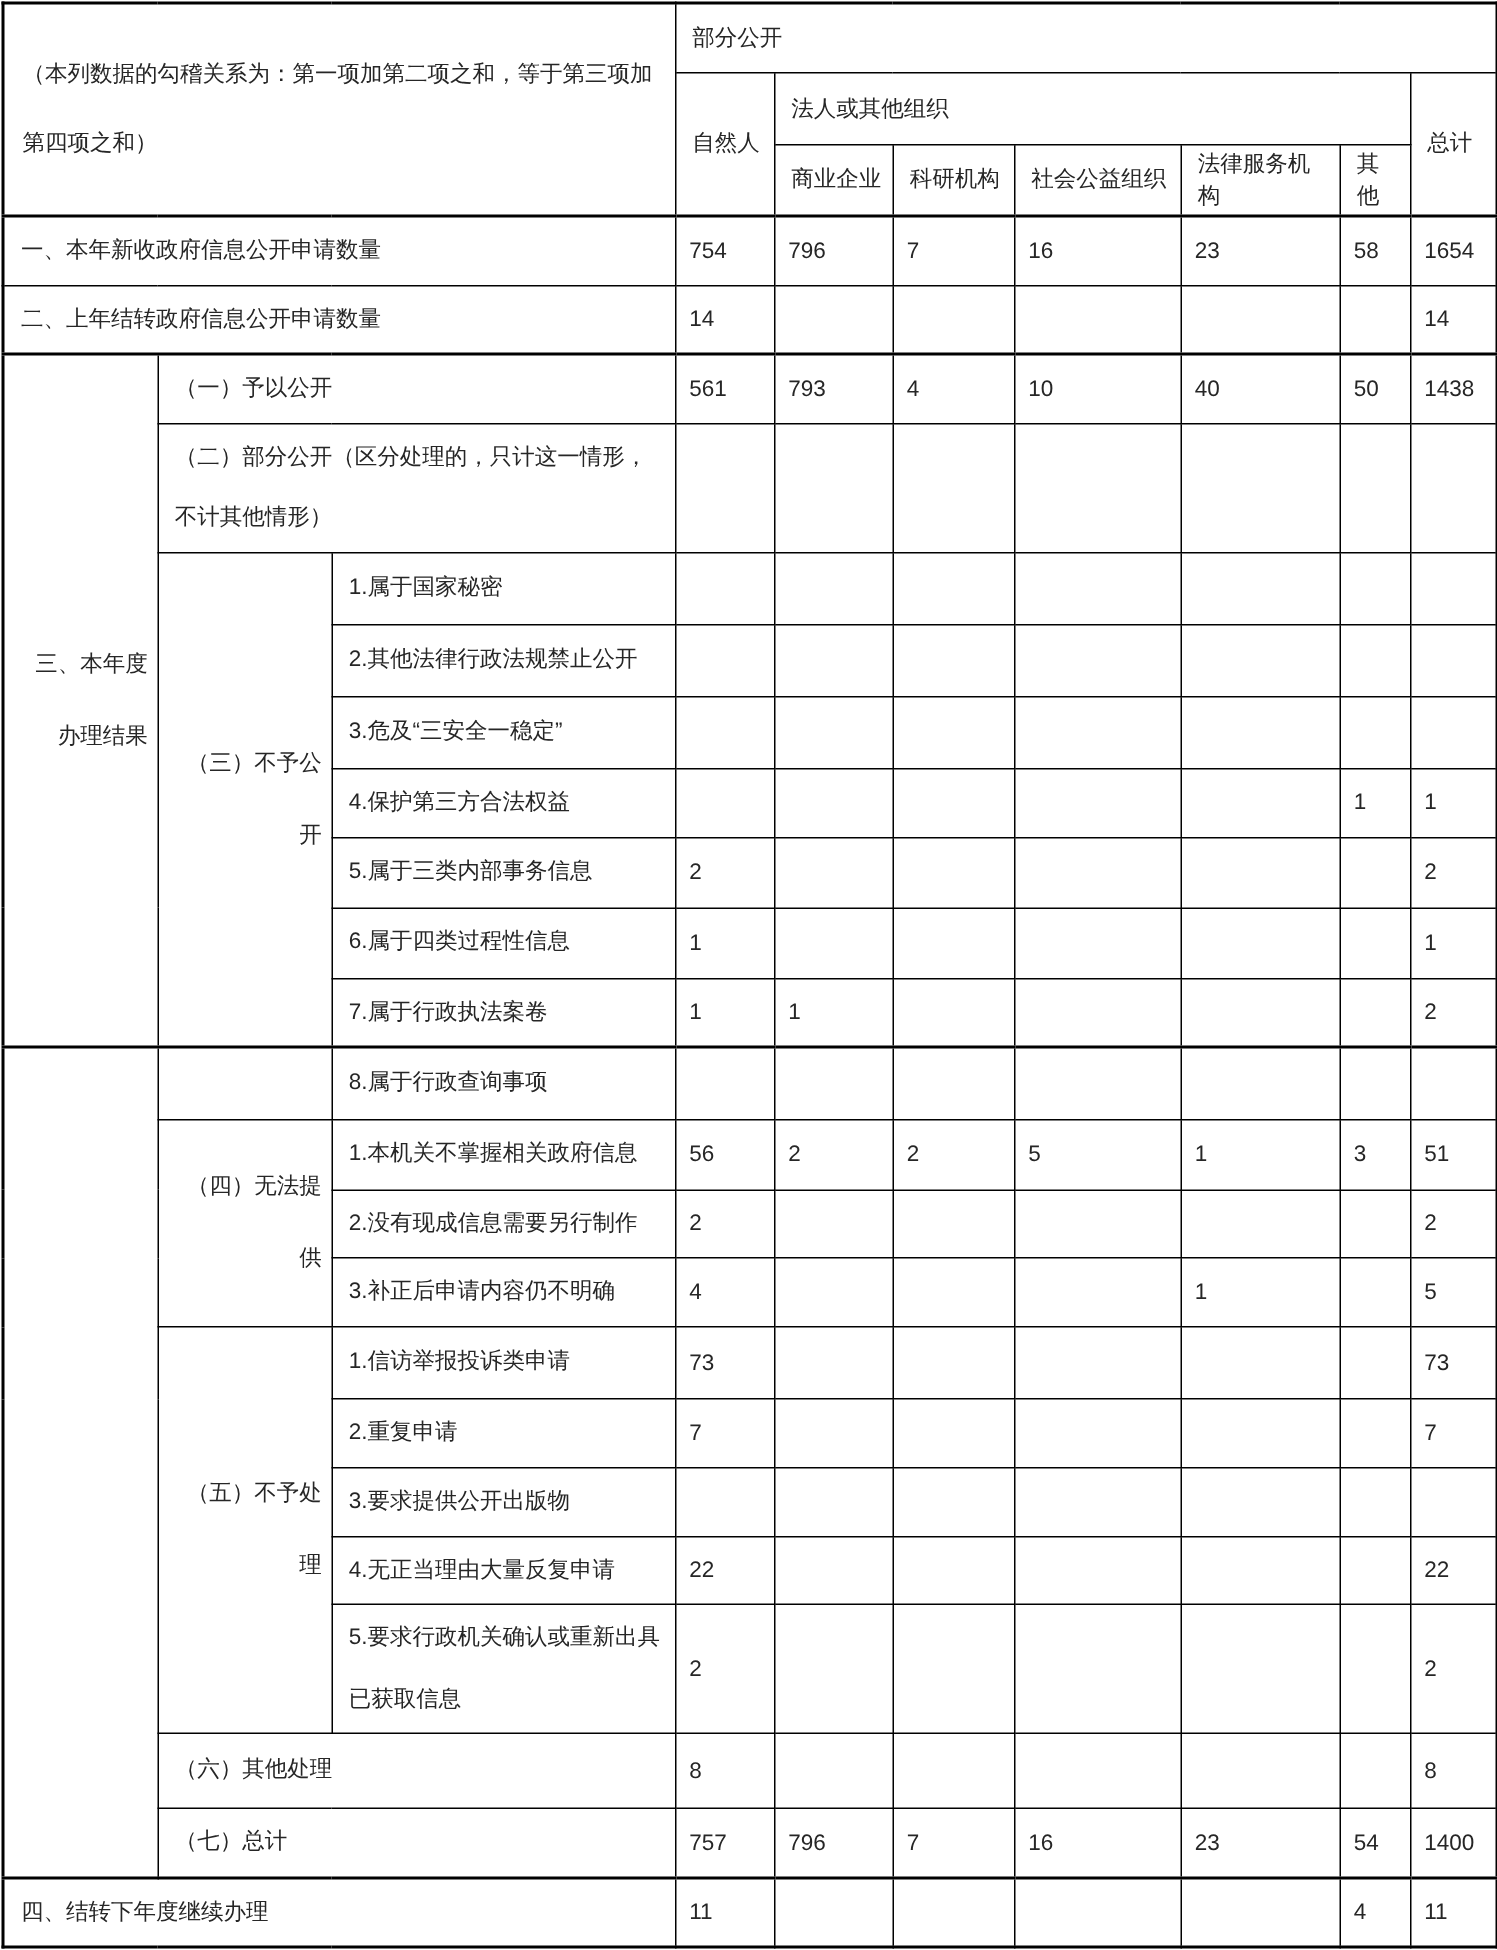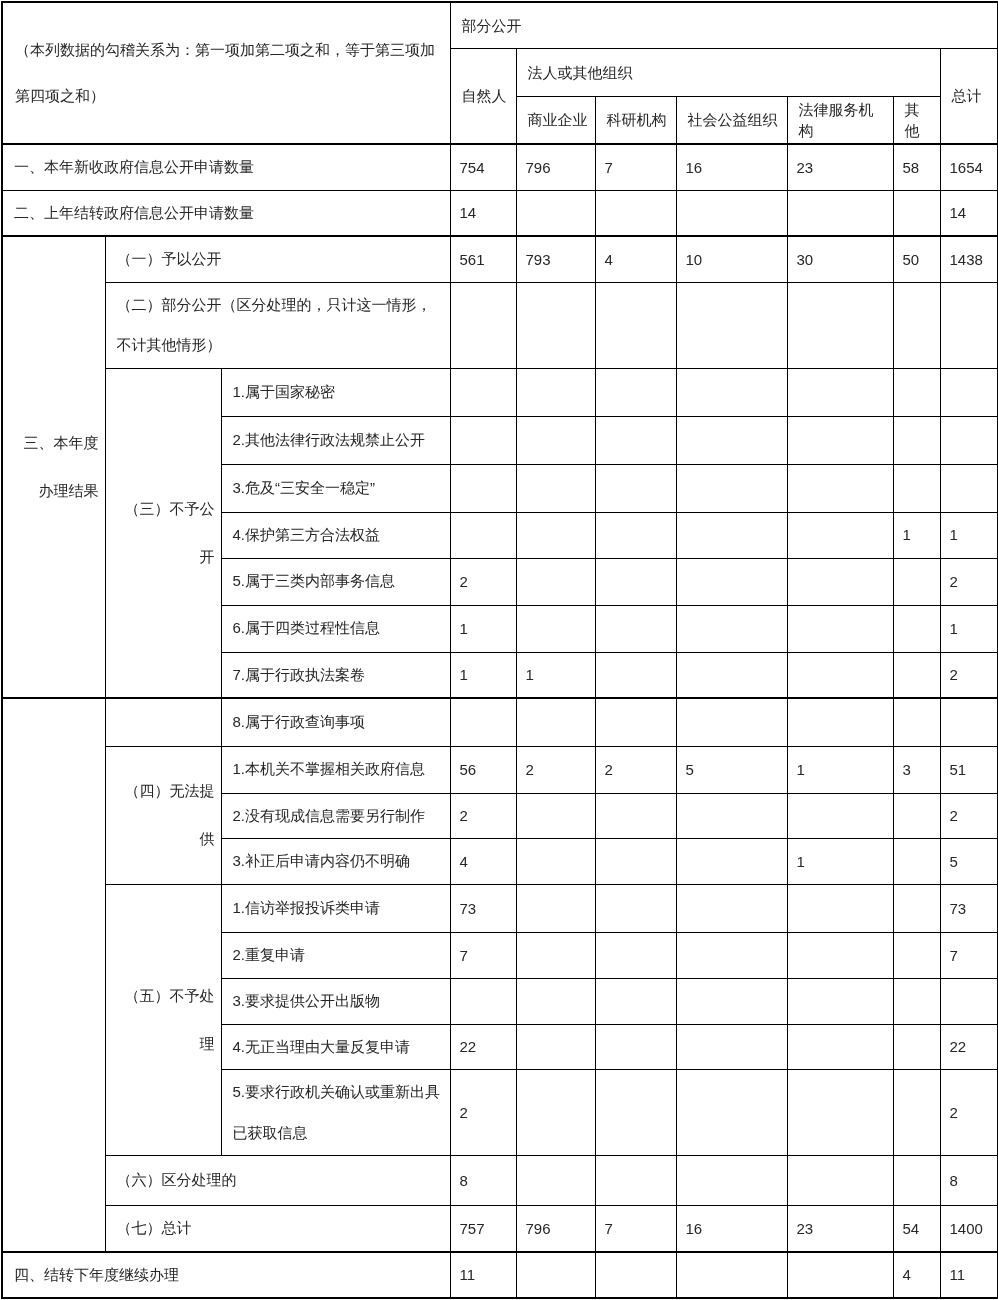--- a/index.html
+++ b/index.html
@@ -69,21 +69,21 @@
           <td class="num"></td>
           <td class="num">14</td>
         </tr>
         <tr class="thick" style="height: 46px;">
           <td class="grp" rowspan="9">三、本年度办理结果</td>
           <td class="label" colspan="2">（一）予以公开</td>
           <td class="num">561</td>
           <td class="num">793</td>
           <td class="num">4</td>
           <td class="num">10</td>
-          <td class="num">30</td>
+          <td class="num">40</td>
           <td class="num">50</td>
           <td class="num">1438</td>
         </tr>
         <tr style="height: 84px;">
           <td class="label" colspan="2">（二）部分公开（区分处理的，只计这一情形，不计其他情形）</td>
           <td class="num"></td>
           <td class="num"></td>
           <td class="num"></td>
           <td class="num"></td>
           <td class="num"></td>
@@ -249,21 +249,21 @@
           <td class="label">5.要求行政机关确认或重新出具已获取信息</td>
           <td class="num">2</td>
           <td class="num"></td>
           <td class="num"></td>
           <td class="num"></td>
           <td class="num"></td>
           <td class="num"></td>
           <td class="num">2</td>
         </tr>
         <tr style="height: 50px;">
-          <td class="label" colspan="2">（六）区分处理的</td>
+          <td class="label" colspan="2">（六）其他处理</td>
           <td class="num">8</td>
           <td class="num"></td>
           <td class="num"></td>
           <td class="num"></td>
           <td class="num"></td>
           <td class="num"></td>
           <td class="num">8</td>
         </tr>
         <tr style="height: 45px;">
           <td class="label" colspan="2">（七）总计</td>

